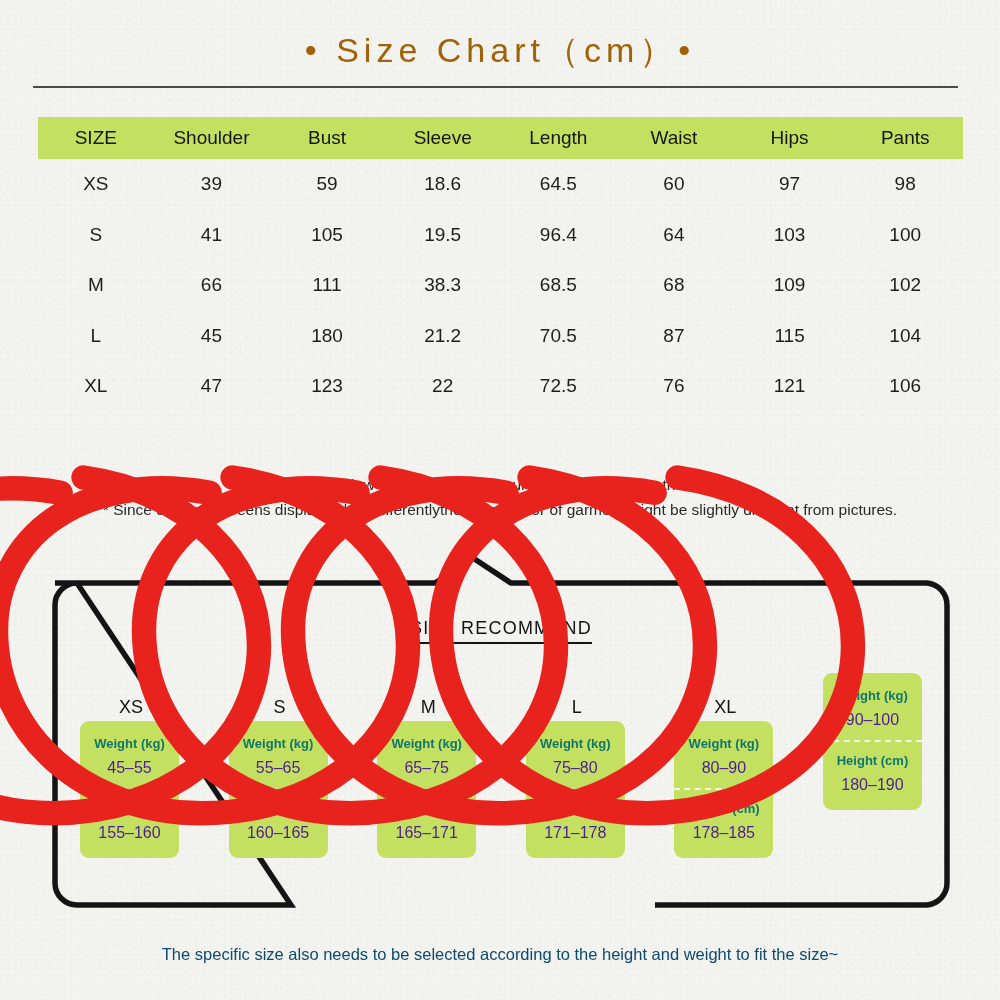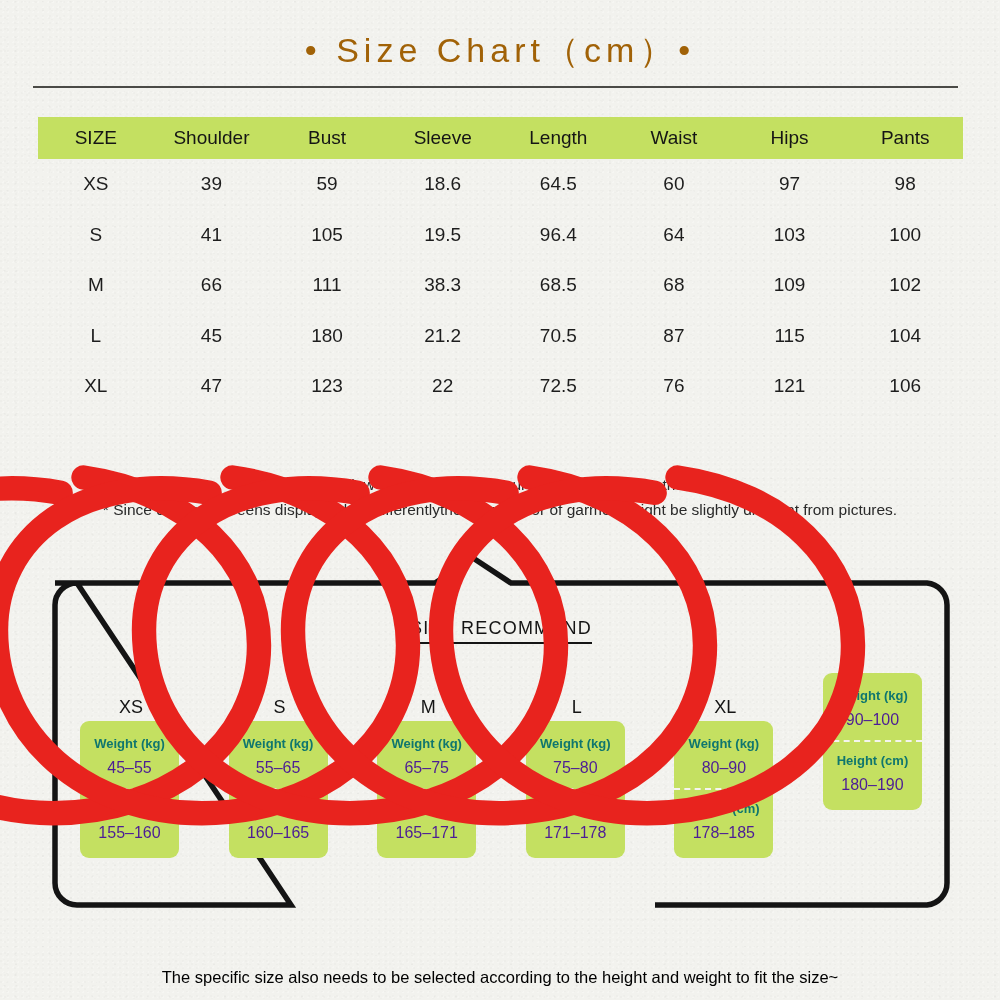--- a/index.html
+++ b/index.html
@@ -192,23 +192,22 @@
   #bottom-line-1 span {
     background: #f2f2ee;
     padding: 0 14px;
   }
   #bottom-line-2 {
     position: absolute;
     left: 0; top: 945px;
     width: 1000px;
     text-align: center;
     font-size: 16.5px;
-    color: #000000;
+    color: #0c4a6e;
     white-space: pre;
-    margin-top: 23px;
   }
 </style>
 </head>
 <body>
 
 <div id="noise"></div>
 
 <div id="title">• Size Chart（cm）•</div>
 <div id="title-rule"></div>
 

